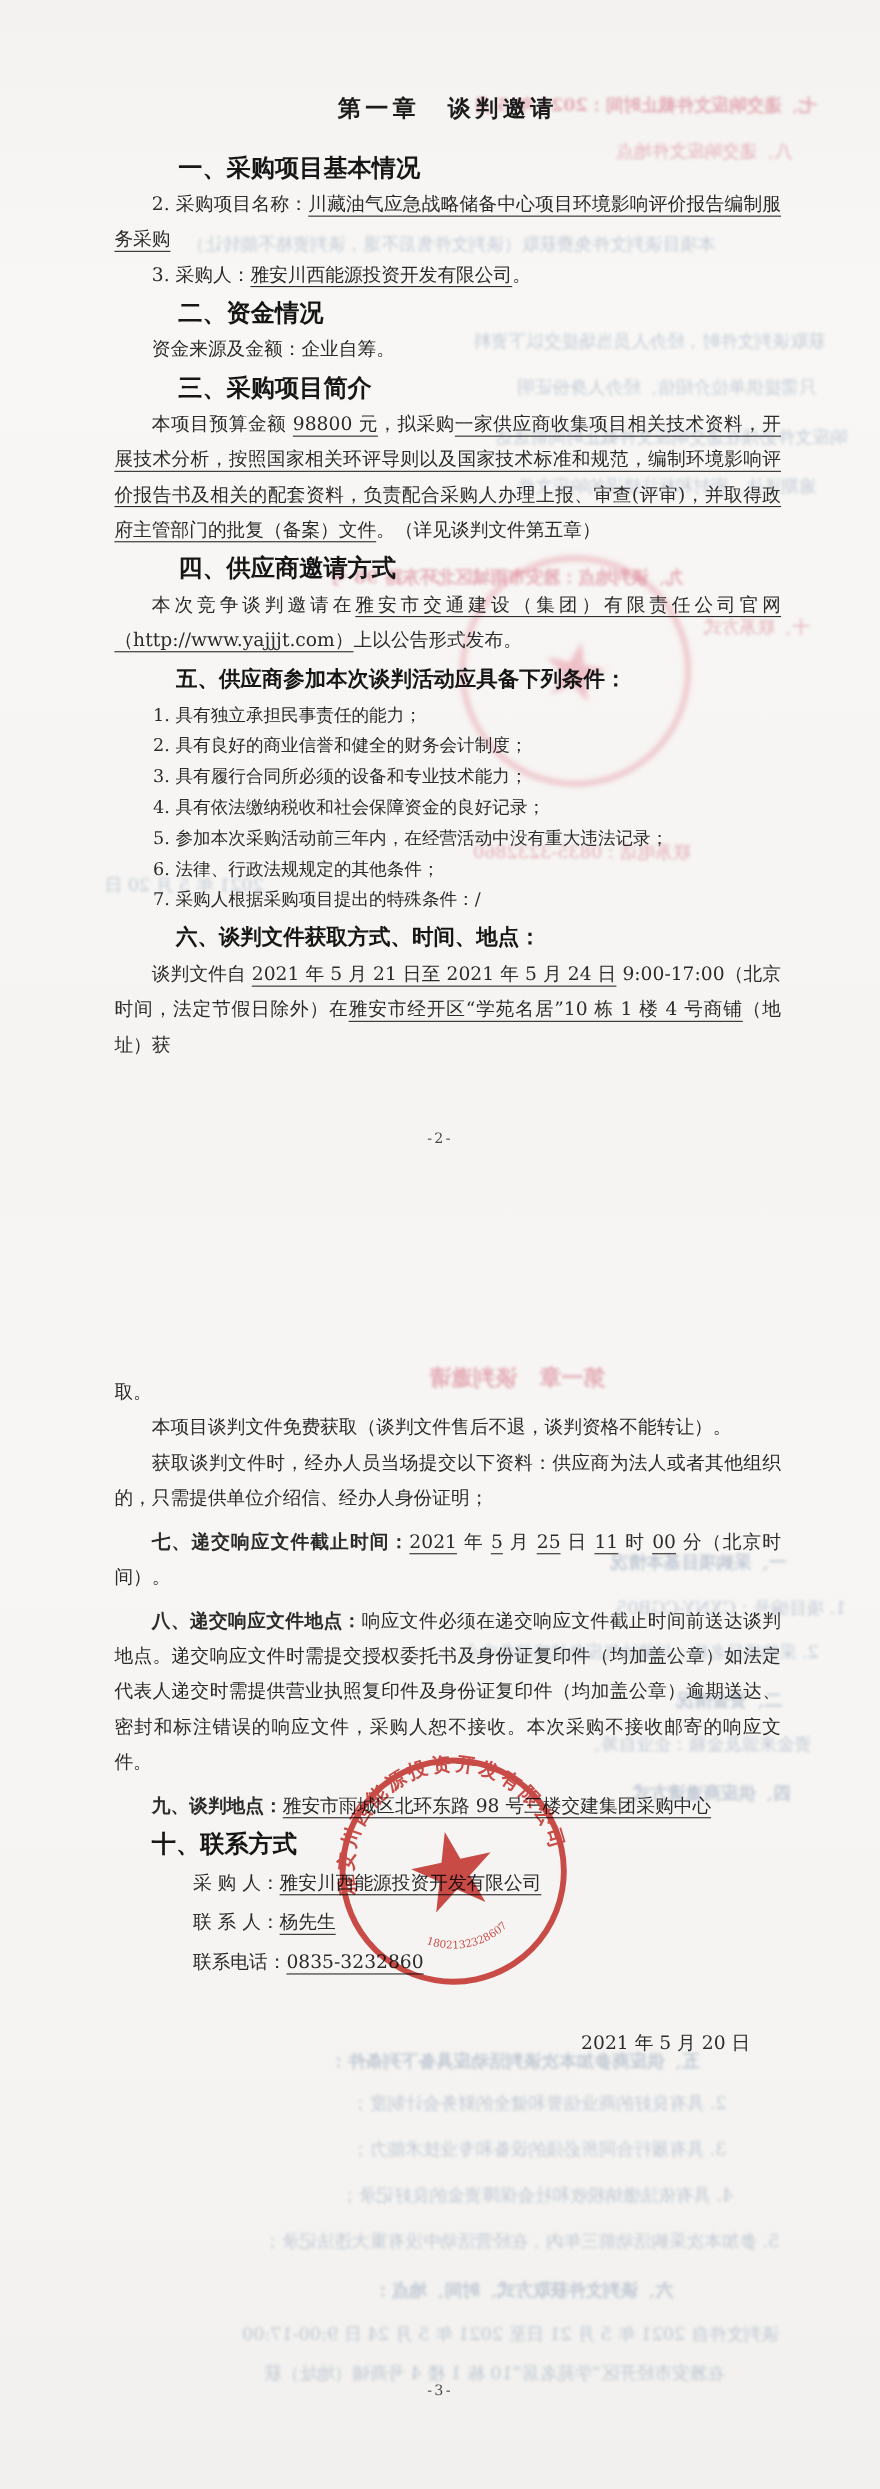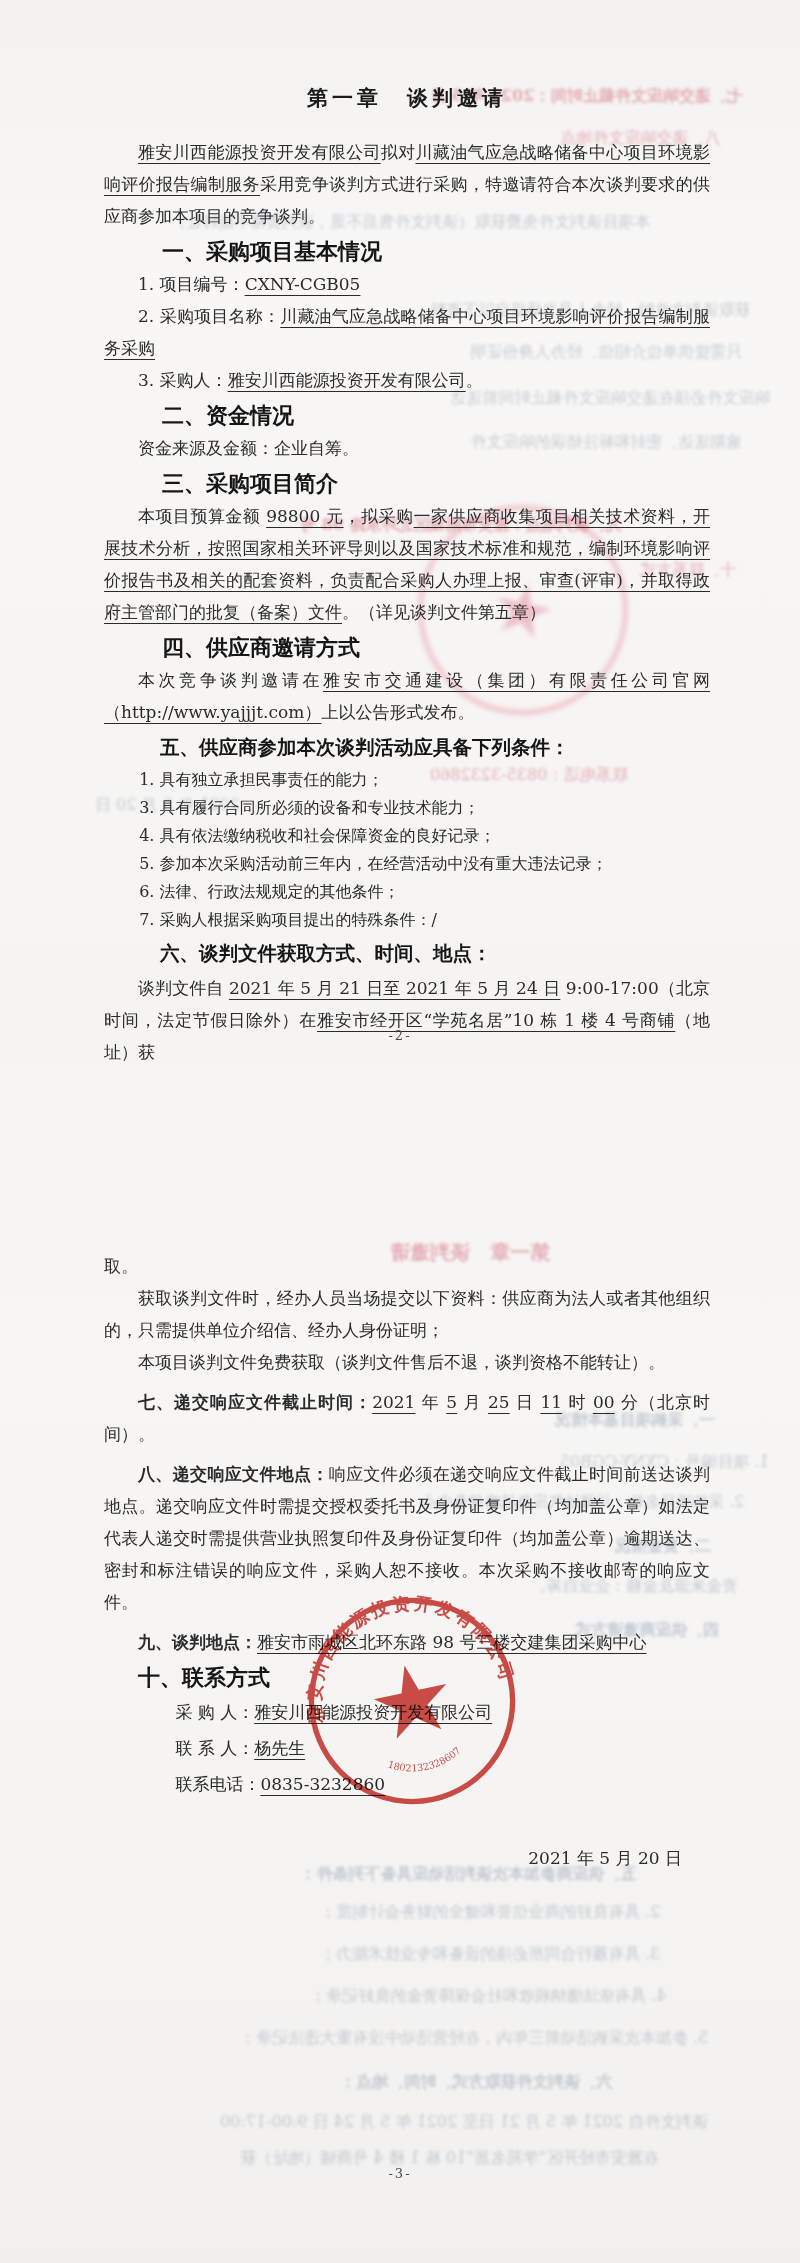--- a/index.html
+++ b/index.html
@@ -96,54 +96,53 @@
   <div class="bleed bl" style="top:1944px;left:320px;">3. 具有履行合同所必须的设备和专业技术能力；</div>
   <div class="bleed bl" style="top:1986px;left:310px;">4. 具有依法缴纳税收和社会保障资金的良好记录；</div>
   <div class="bleed bl" style="top:2028px;left:240px;">5. 参加本次采购活动前三年内，在经营活动中没有重大违法记录；</div>
   <div class="bleed bl b" style="top:2072px;left:340px;">六、谈判文件获取方式、时间、地点：</div>
   <div class="bleed bl" style="top:2112px;left:220px;">谈判文件自 2021 年 5 月 21 日至 2021 年 5 月 24 日 9:00-17:00</div>
   <div class="bleed bl" style="top:2148px;left:240px;">在雅安市经开区“学苑名居”10 栋 1 楼 4 号商铺（地址）获</div>
 
   <div class="page p1">
     <h1 class="title">第一章　谈判邀请</h1>
 
-    <p class="ind"><span class="u">雅安川西能源投资开发有限公司</span><span>拟对</span><span class="u">川藏油气应急战略储备中心项目环境影响评价报告编制服务</span><span>采用竞争谈判方式进行采购，特邀请符合本次谈判要求的供应商参加本项目的竞争谈判。</span></p>
 
     <div class="h">一、采购项目基本情况</div>
-    <p class="ind"><span>1. 项目编号：</span><span class="u">CXNY-CGB05</span></p>
     <p class="ind"><span>2. 采购项目名称：</span><span class="u">川藏油气应急战略储备中心项目环境影响评价报告编制服务采购</span></p>
     <p class="ind"><span>3. 采购人：</span><span class="u">雅安川西能源投资开发有限公司</span><span>。</span></p>
 
     <div class="h">二、资金情况</div>
     <p class="ind">资金来源及金额：企业自筹。</p>
 
     <div class="h">三、采购项目简介</div>
     <p class="ind"><span>本项目预算金额 </span><span class="u">98800 元</span><span>，拟采购</span><span class="u">一家供应商收集项目相关技术资料，开展技术分析，按照国家相关环评导则以及国家技术标准和规范，编制环境影响评价报告书及相关的配套资料，负责配合采购人办理上报、审查(评审)，并取得政府主管部门的批复（备案）文件</span><span>。（详见谈判文件第五章）</span></p>
 
     <div class="h">四、供应商邀请方式</div>
     <p class="ind"><span>本次竞争谈判邀请在</span><span class="u">雅安市交通建设（集团）有限责任公司官网（http://www.yajjjt.com）</span><span>上以公告形式发布。</span></p>
 
     <div class="h big">五、供应商参加本次谈判活动应具备下列条件：</div>
     <p class="li">1. 具有独立承担民事责任的能力；</p>
+    <p class="li">2. 具有良好的商业信誉和健全的财务会计制度；</p>
     <p class="li">3. 具有履行合同所必须的设备和专业技术能力；</p>
     <p class="li">4. 具有依法缴纳税收和社会保障资金的良好记录；</p>
     <p class="li">5. 参加本次采购活动前三年内，在经营活动中没有重大违法记录；</p>
     <p class="li">6. 法律、行政法规规定的其他条件；</p>
     <p class="li">7. 采购人根据采购项目提出的特殊条件：/</p>
 
     <div class="h big">六、谈判文件获取方式、时间、地点：</div>
     <p class="ind"><span>谈判文件自 </span><span class="u">2021 年 5 月 21 日至 2021 年 5 月 24 日</span><span> 9:00-17:00（北京时间，法定节假日除外）在</span><span class="u">雅安市经开区“学苑名居”10 栋 1 楼 4 号商铺</span><span>（地址）获</span></p>
   </div>
 
   <div class="pagenum pn2">-2-</div>
 
   <div class="page p2">
     <p>取。</p>
+    <p class="ind">本项目谈判文件免费获取（谈判文件售后不退，谈判资格不能转让）。</p>
     <p class="ind">获取谈判文件时，经办人员当场提交以下资料：供应商为法人或者其他组织的，只需提供单位介绍信、经办人身份证明；</p>
-    <p class="ind">本项目谈判文件免费获取（谈判文件售后不退，谈判资格不能转让）。</p>
 
     <p class="ind" style="margin-top:8px;"><span class="b">七、递交响应文件截止时间：</span><span class="u">2021</span><span> 年 </span><span class="u">5</span><span> 月 </span><span class="u">25</span><span> 日 </span><span class="u">11</span><span> 时 </span><span class="u">00</span><span> 分（北京时间）。</span></p>
 
     <p class="ind" style="margin-top:8px;"><span class="b">八、递交响应文件地点：</span><span>响应文件必须在递交响应文件截止时间前送达谈判地点。递交响应文件时需提交授权委托书及身份证复印件（均加盖公章）如法定代表人递交时需提供营业执照复印件及身份证复印件（均加盖公章）逾期送达、密封和标注错误的响应文件，采购人恕不接收。本次采购不接收邮寄的响应文件。</span></p>
 
     <p class="ind" style="margin-top:8px;"><span class="b">九、谈判地点：</span><span class="u">雅安市雨城区北环东路 98 号三楼交建集团采购中心</span></p>
 
     <div class="h" style="padding-left:34px;">十、联系方式</div>
     <div class="contact">
       <p><span>采 购 人：</span><span class="u">雅安川西能源投资开发有限公司</span></p>

